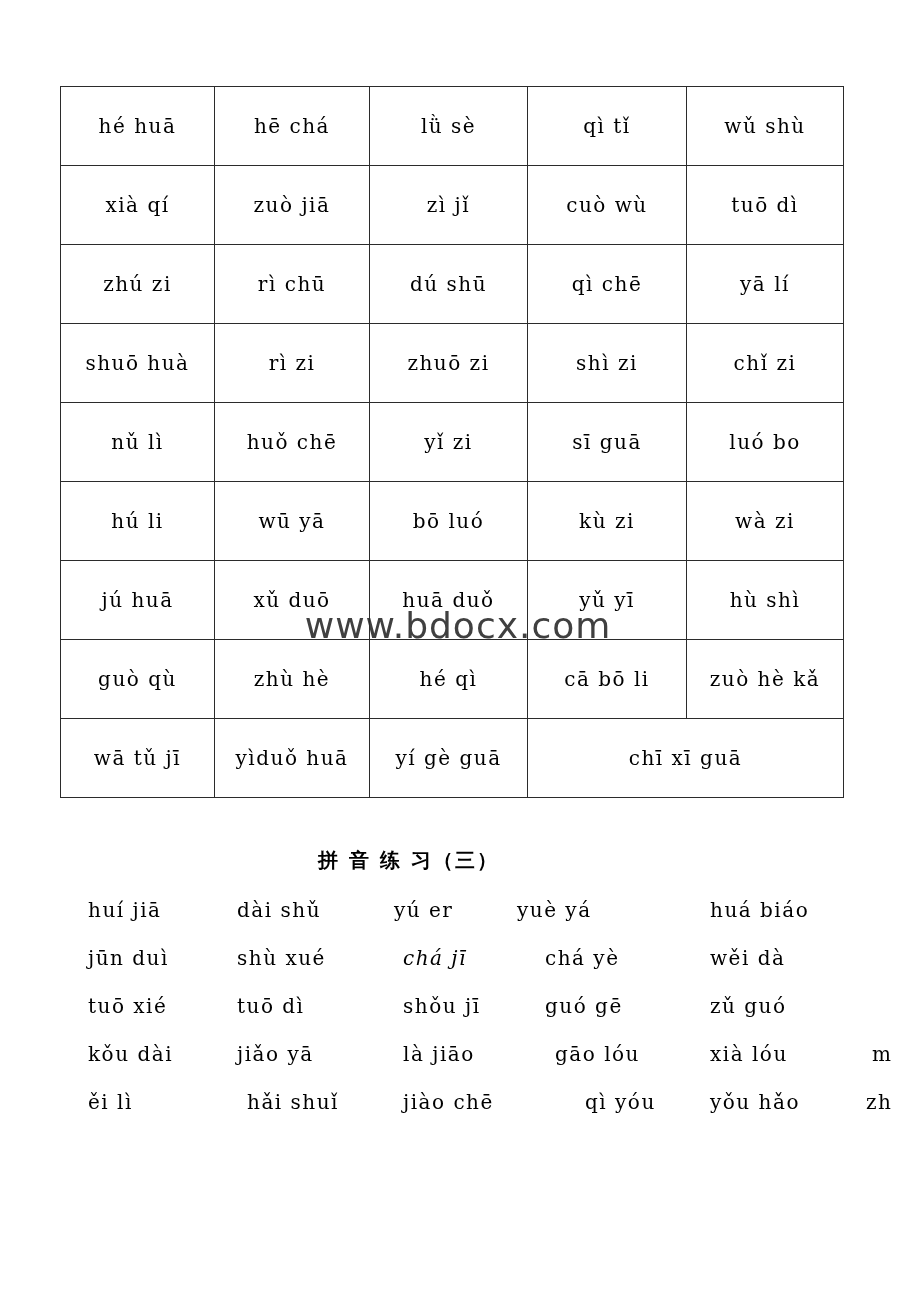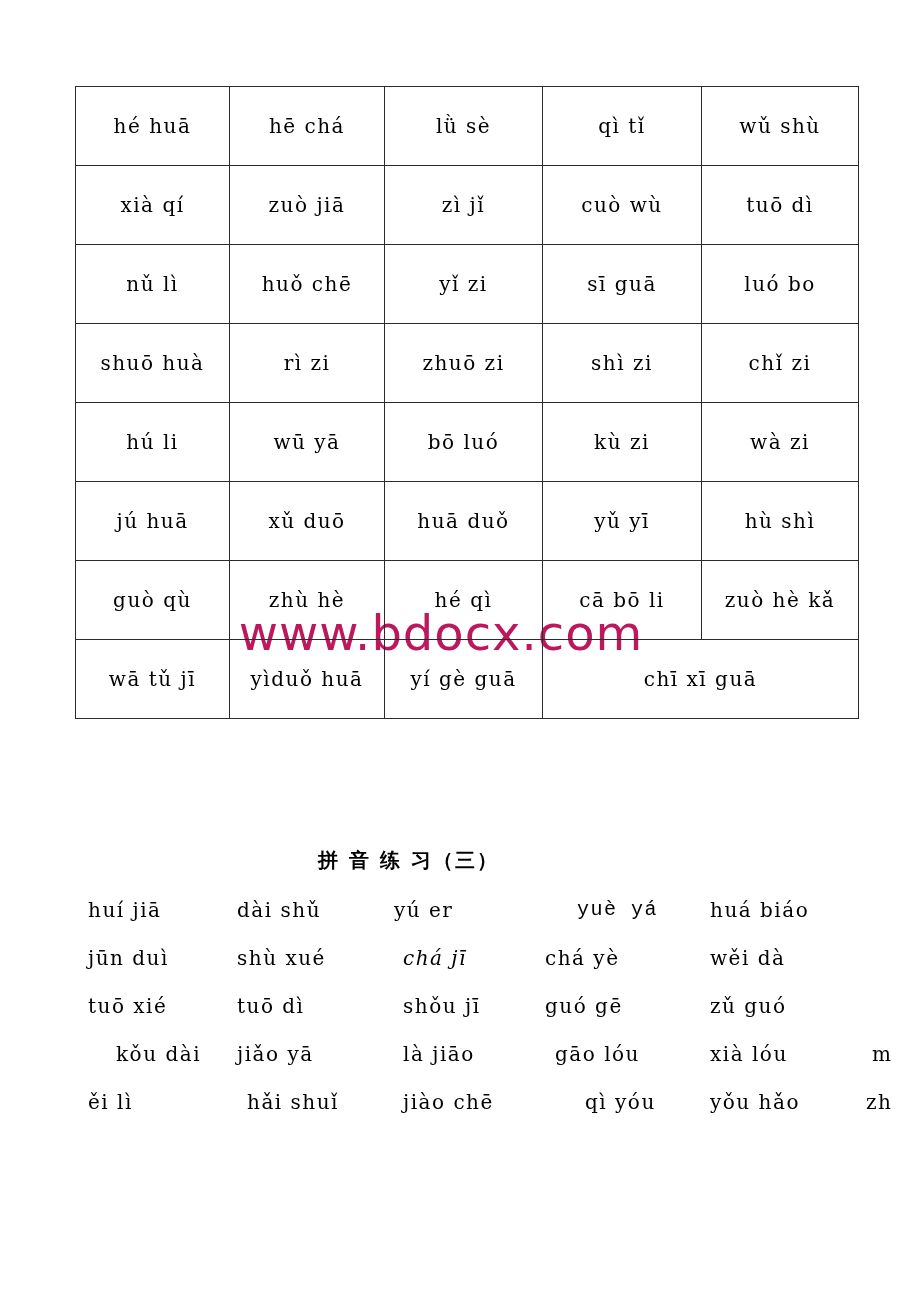--- a/index.html
+++ b/index.html
@@ -12,38 +12,38 @@
     height: 1302px;
     position: relative;
     overflow: hidden;
     font-family: "DejaVu Serif", "Liberation Serif", serif;
     color: #000000;
   }
 
   
   #watermark {
     position: absolute;
-    left: 226px;
+    left: 243px;
     top: 605px;
     width: 430px;
     text-align: center;
     font-family: "DejaVu Sans", "Liberation Sans", sans-serif;
-    font-size: 48px;
+    font-size: 36px;
     letter-spacing: 1px;
-    color: #be185d;
+    color: #404040;
     white-space: nowrap;
     z-index: 1;
     pointer-events: none;
     user-select: none;
   }
 
   
   #pinyin-table {
     position: absolute;
-    left: 75px;
+    left: 60px;
     top: 86px;
     width: 758px;
     border-collapse: collapse;
     table-layout: fixed;
     z-index: 2;
     background: transparent;
   }
   #pinyin-table td {
     border: 1px solid #2b2b2b;
     height: 78px;
@@ -117,34 +117,41 @@
       <td class="col-5">wǔ shù</td>
     </tr>
     <tr>
       <td class="col-1">xià qí</td>
       <td class="col-2">zuò jiā</td>
       <td class="col-3">zì jǐ</td>
       <td class="col-4">cuò wù</td>
       <td class="col-5">tuō dì</td>
     </tr>
     <tr>
+      <td class="col-1">zhú zi</td>
+      <td class="col-2">rì chū</td>
+      <td class="col-3">dú shū</td>
+      <td class="col-4">qì chē</td>
+      <td class="col-5">yā lí</td>
+    </tr>
+    <tr>
+      <td class="col-1">shuō huà</td>
+      <td class="col-2">rì zi</td>
+      <td class="col-3">zhuō zi</td>
+      <td class="col-4">shì zi</td>
+      <td class="col-5">chǐ zi</td>
+    </tr>
+    <tr>
       <td class="col-1">nǔ lì</td>
       <td class="col-2">huǒ chē</td>
       <td class="col-3">yǐ zi</td>
       <td class="col-4">sī guā</td>
       <td class="col-5">luó bo</td>
     </tr>
     <tr>
-      <td class="col-1">shuō huà</td>
-      <td class="col-2">rì zi</td>
-      <td class="col-3">zhuō zi</td>
-      <td class="col-4">shì zi</td>
-      <td class="col-5">chǐ zi</td>
-    </tr>
-    <tr>
       <td class="col-1">hú li</td>
       <td class="col-2">wū yā</td>
       <td class="col-3">bō luó</td>
       <td class="col-4">kù zi</td>
       <td class="col-5">wà zi</td>
     </tr>
     <tr>
       <td class="col-1">jú huā</td>
       <td class="col-2">xǔ duō</td>
       <td class="col-3">huā duǒ</td>
@@ -168,21 +175,21 @@
 </table>
 
 <div id="section-heading">拼 音 练 习（三）</div>
 
 <div id="exercise-lines">
 
   <div class="ex-row">
     <span class="ex-cell" style="left:88px;">huí jiā</span>
     <span class="ex-cell" style="left:237px;">dài shǔ</span>
     <span class="ex-cell" style="left:394px;">yú er</span>
-    <span class="ex-cell" style="left:577px;font-family:Liberation Mono, monospace;">yuè yá</span>
+    <span class="ex-cell" style="left:517px;">yuè yá</span>
     <span class="ex-cell" style="left:710px;">huá biáo</span>
     <span class="ex-stray" style="left:872px;"></span>
   </div>
 
   <div class="ex-row">
     <span class="ex-cell" style="left:88px;">jūn duì</span>
     <span class="ex-cell" style="left:237px;">shù xué</span>
     <span class="ex-cell" style="left:403px;font-style:italic;">chá jī</span>
     <span class="ex-cell" style="left:545px;">chá yè</span>
     <span class="ex-cell" style="left:710px;">wěi dà</span>
@@ -192,21 +199,21 @@
   <div class="ex-row">
     <span class="ex-cell" style="left:88px;">tuō xié</span>
     <span class="ex-cell" style="left:237px;">tuō dì</span>
     <span class="ex-cell" style="left:403px;">shǒu jī</span>
     <span class="ex-cell" style="left:545px;">guó gē</span>
     <span class="ex-cell" style="left:710px;">zǔ guó</span>
     <span class="ex-stray" style="left:872px;"></span>
   </div>
 
   <div class="ex-row">
-    <span class="ex-cell" style="left:88px;margin-left:28px;">kǒu dài</span>
+    <span class="ex-cell" style="left:88px;">kǒu dài</span>
     <span class="ex-cell" style="left:237px;">jiǎo yā</span>
     <span class="ex-cell" style="left:403px;">là jiāo</span>
     <span class="ex-cell" style="left:555px;">gāo lóu</span>
     <span class="ex-cell" style="left:710px;">xià lóu</span>
     <span class="ex-stray" style="left:872px;">m</span>
   </div>
 
   <div class="ex-row">
     <span class="ex-cell" style="left:88px;">ěi lì</span>
     <span class="ex-cell" style="left:247px;">hǎi shuǐ</span>

